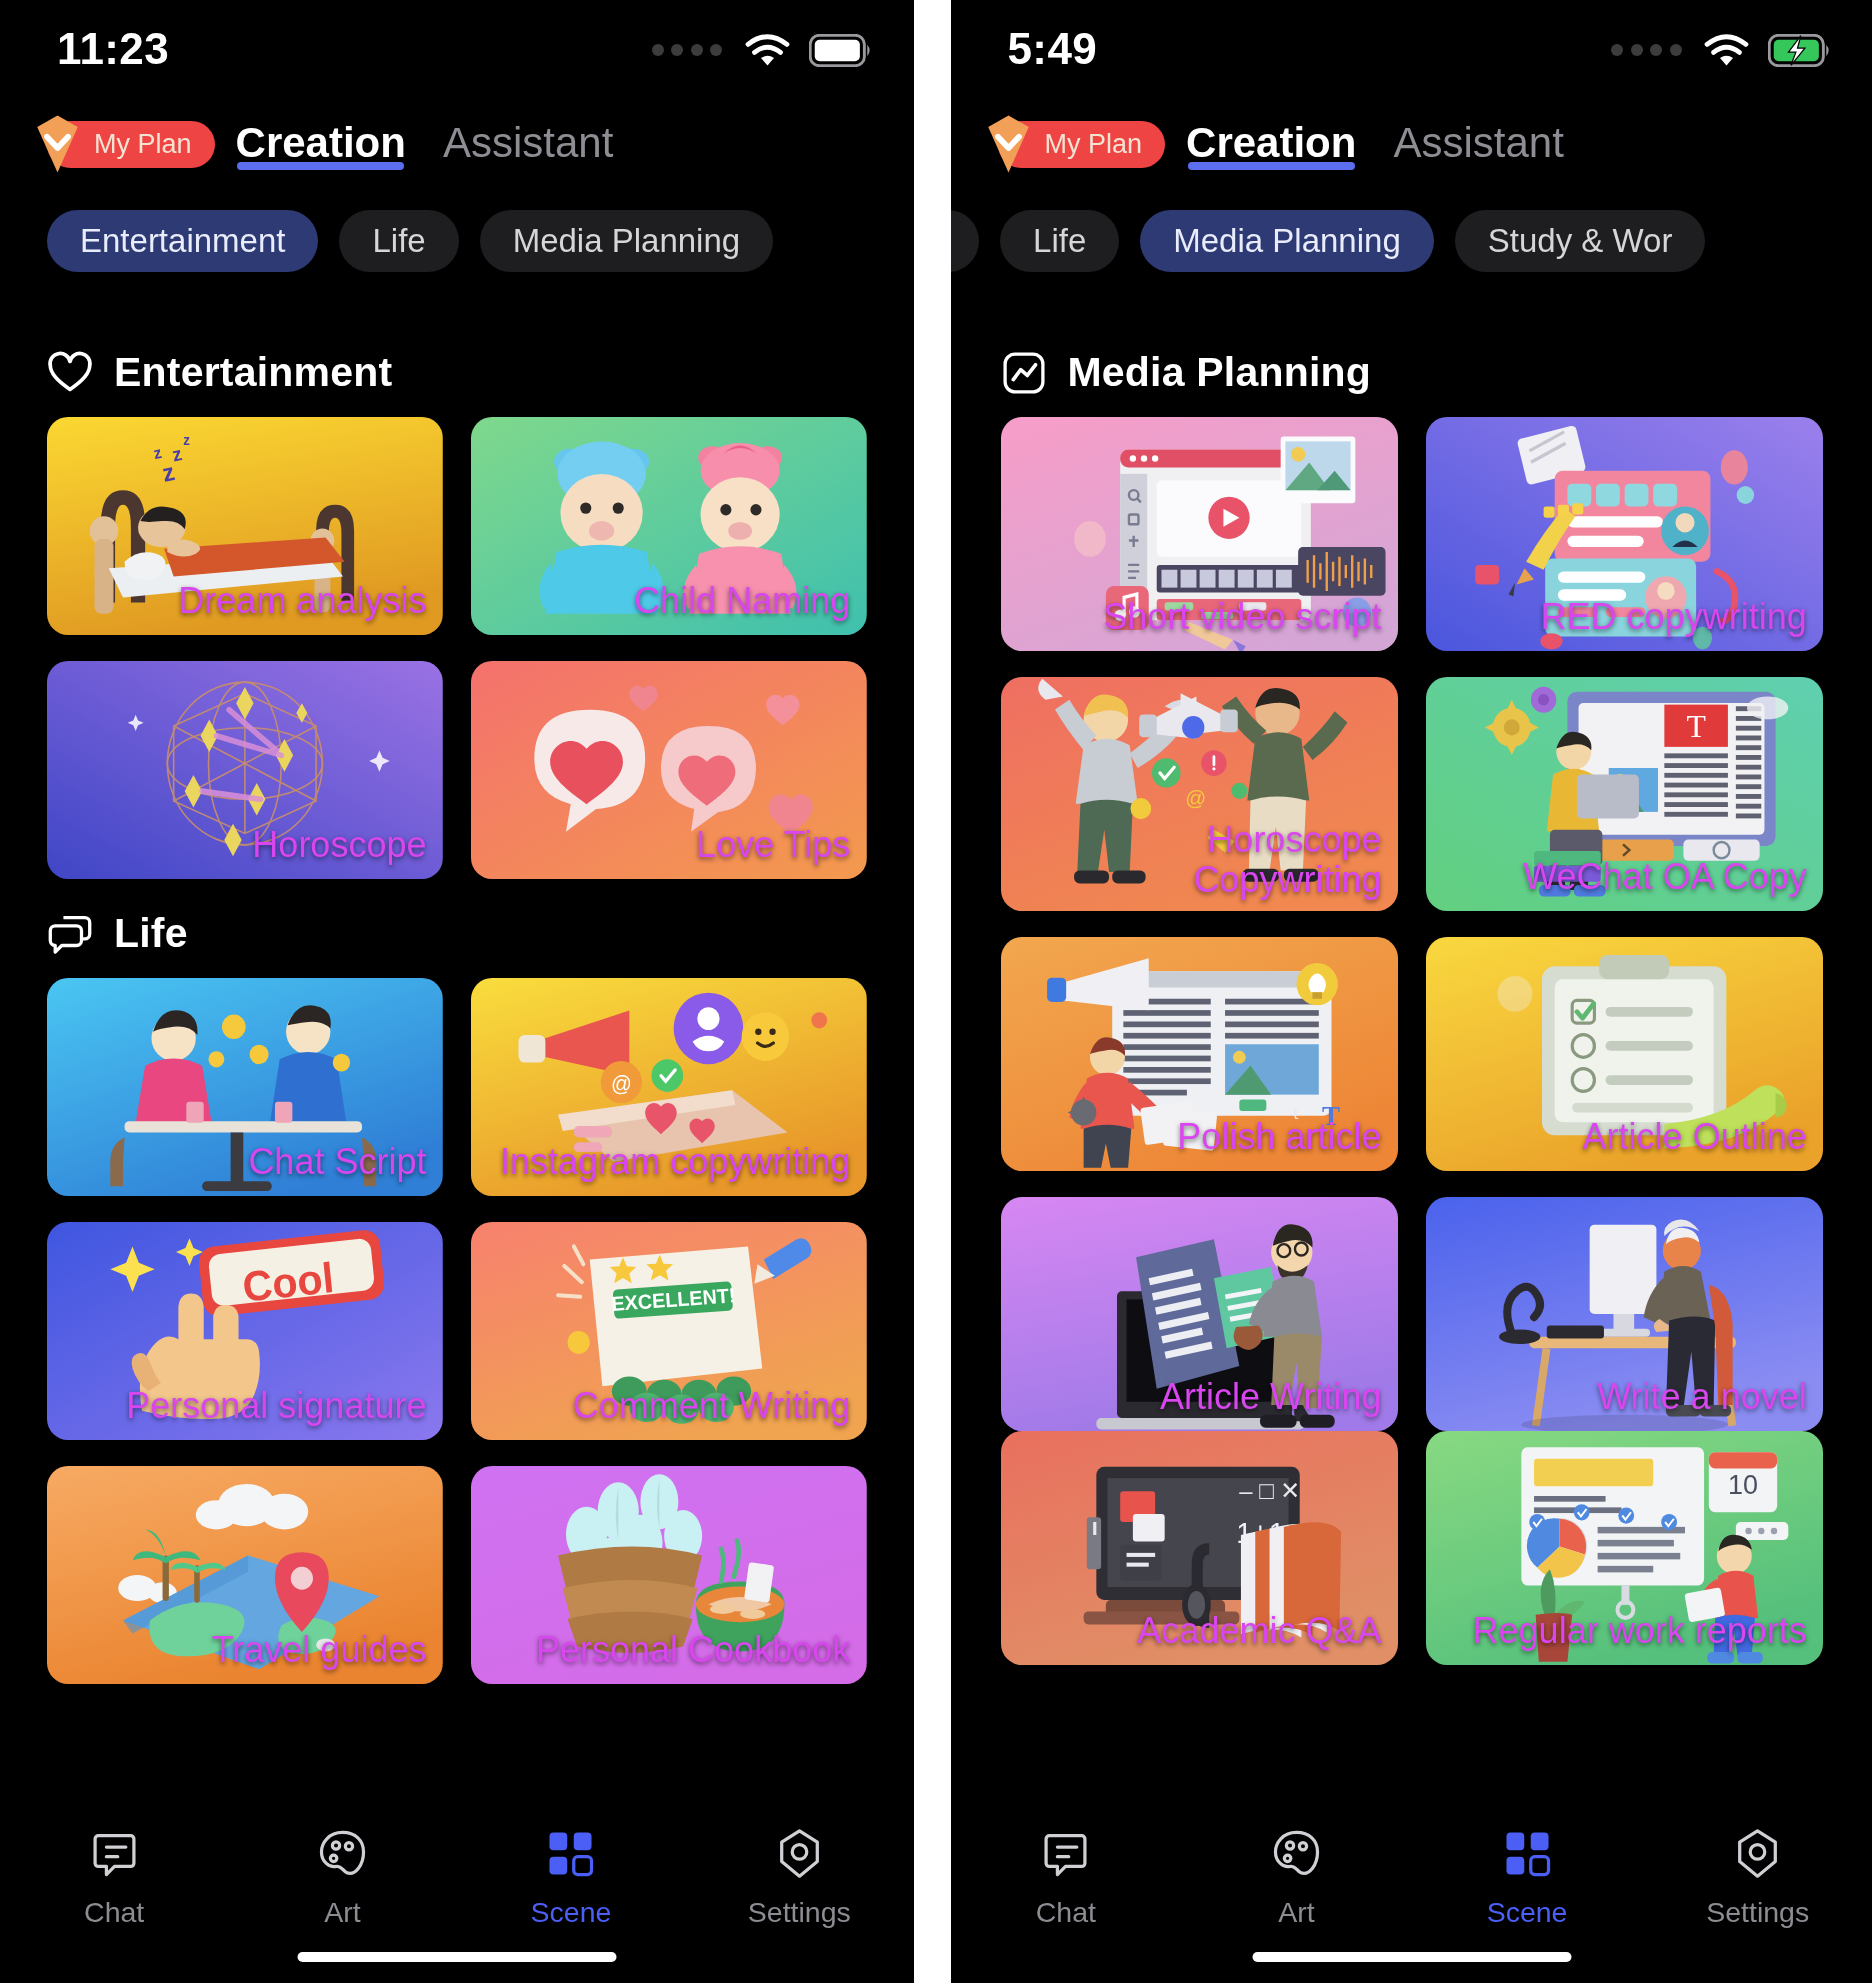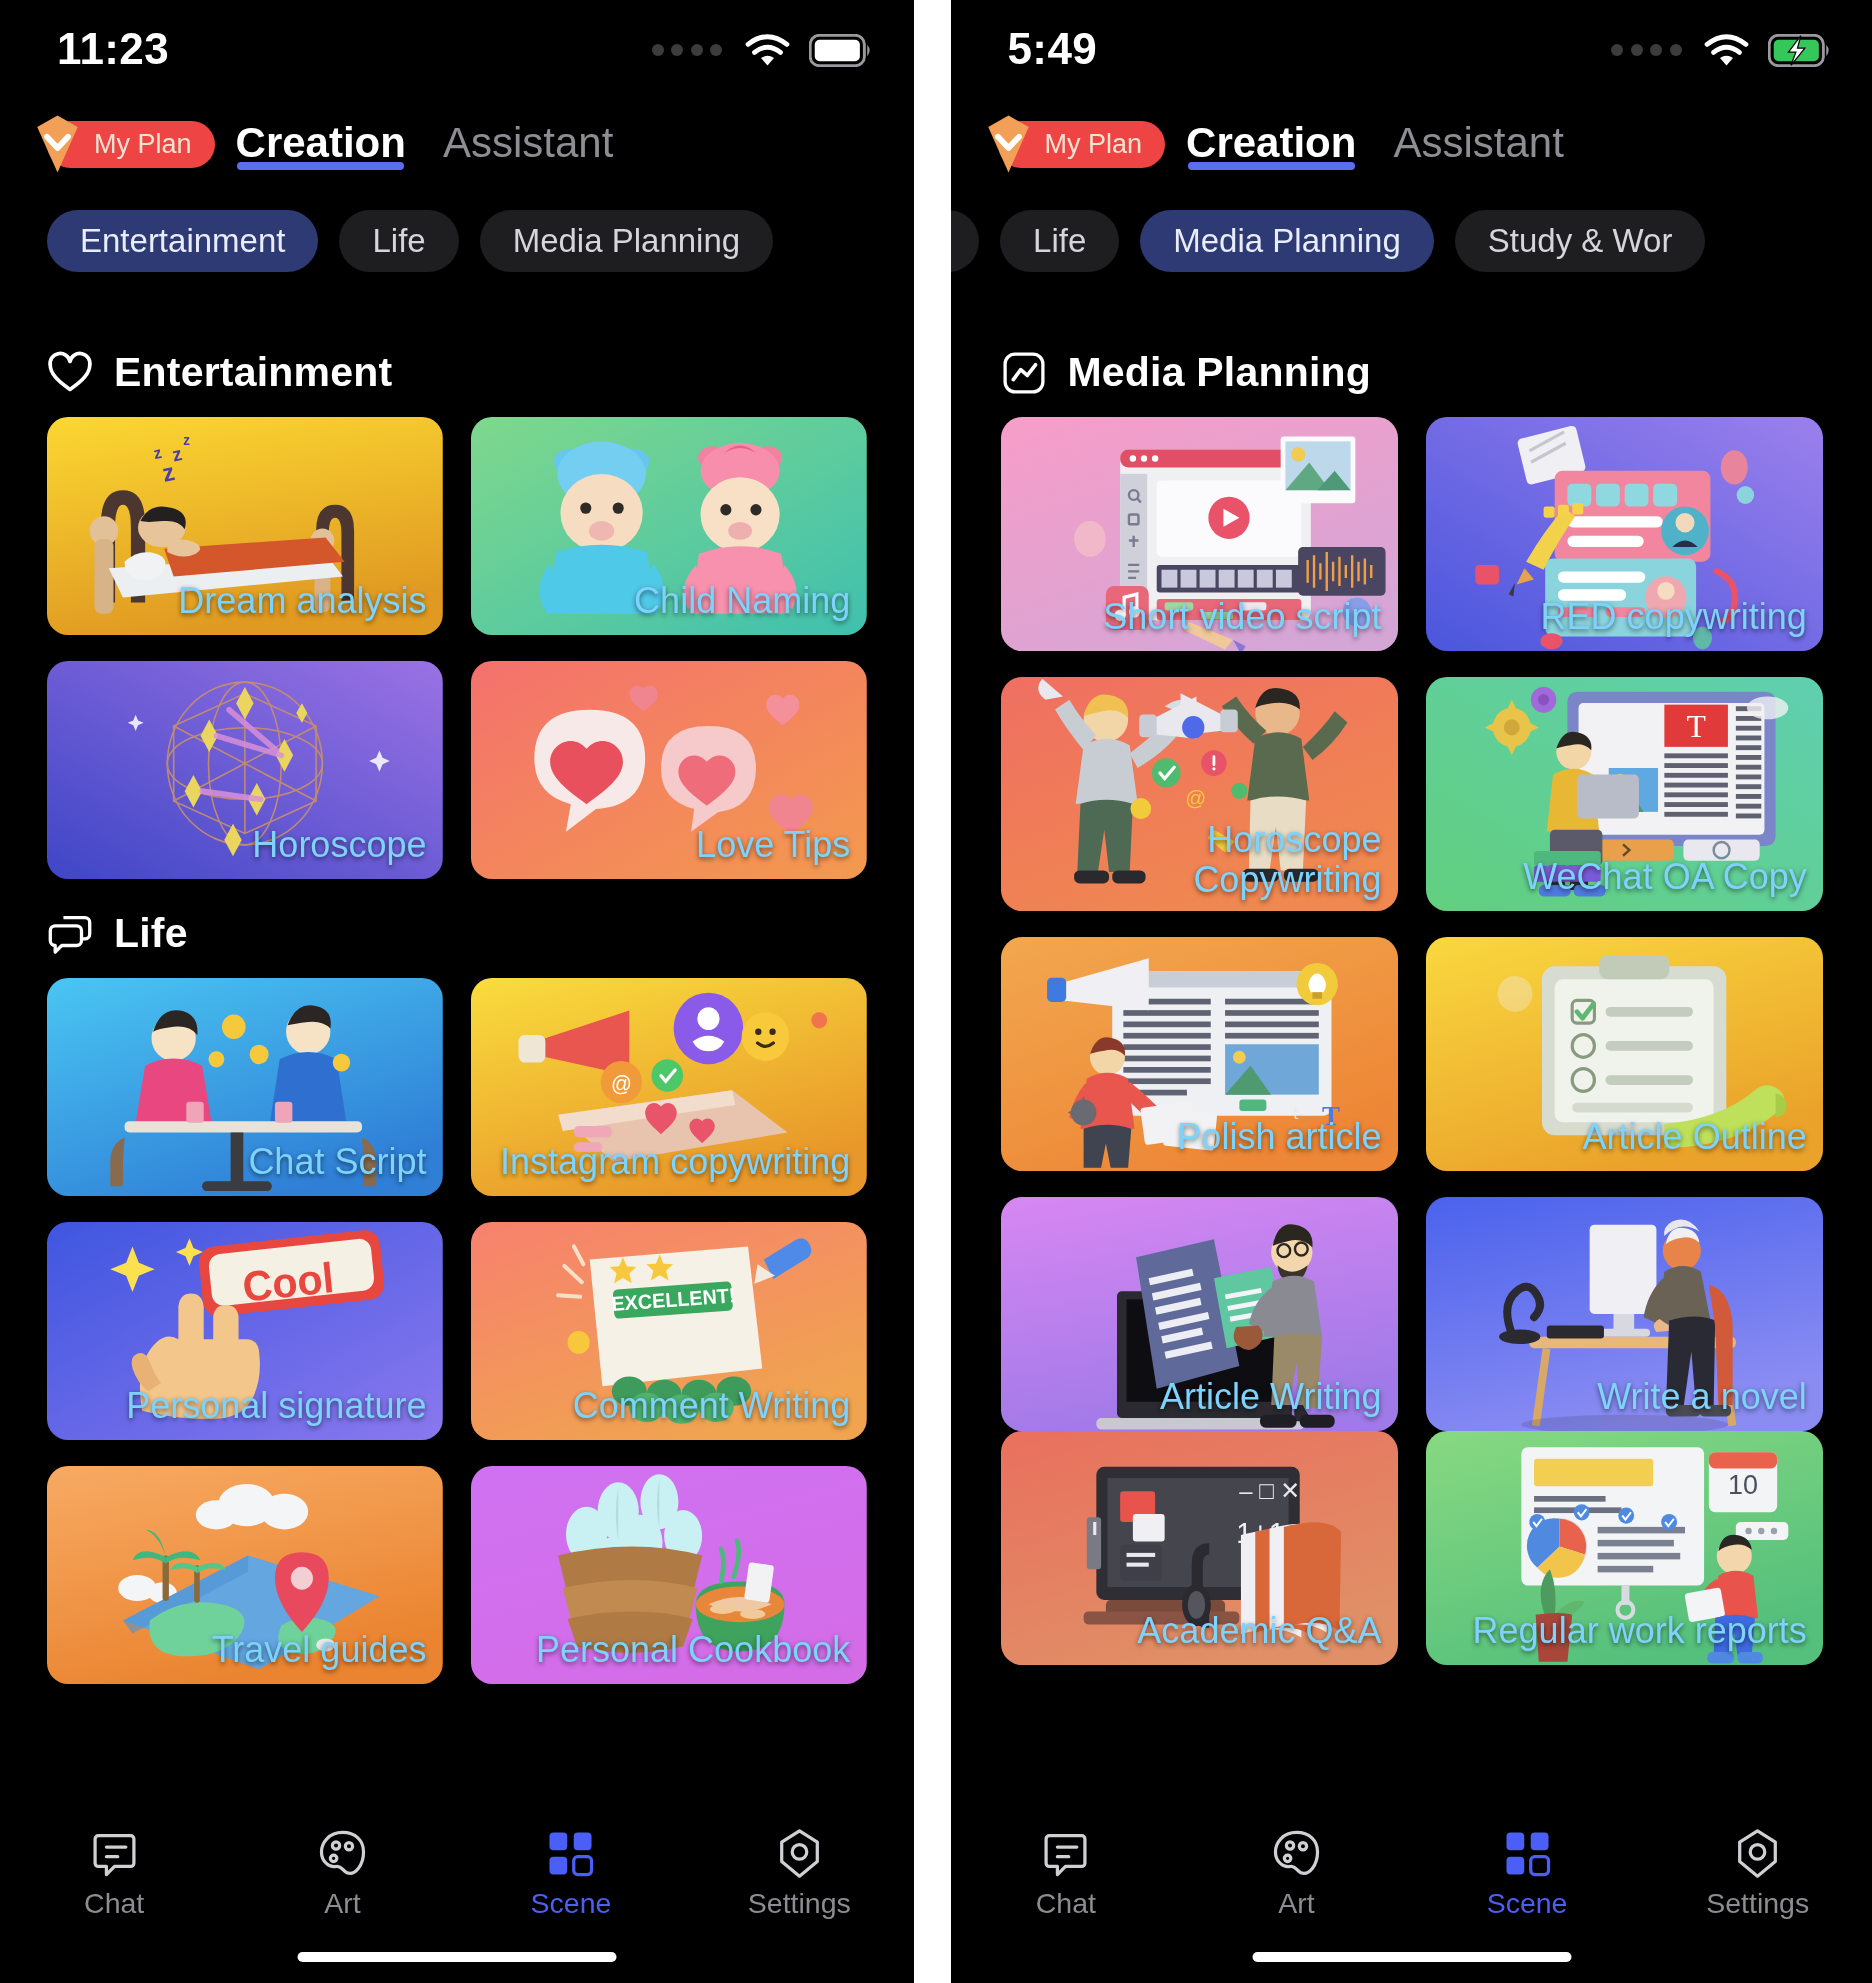--- a/index.html
+++ b/index.html
@@ -166,21 +166,21 @@
     height: 218px;
     border-radius: 21px;
     overflow: hidden;
   }
   .phone.right .card { height: 234px; }
   .card-label {
     position: absolute;
     left: 21px;
     bottom: 14.7px;
     right: 16.3px;
-    color: #7dd3fc;
+    color: #d946ef;
     font-size: 36px;
     font-weight: 400;
     line-height: 1.1;
     text-shadow: 0 1.6px 5.7px rgba(0,0,0,0.55);
     z-index: 4;
   }
   .card-label.two-line { bottom: 11.4px; }
 
   
   .tabbar {
@@ -196,21 +196,21 @@
   .tabbar::before {
     content: "";
     position: absolute;
     top: -34px; left: 0; right: 0; height: 34px;
     background: linear-gradient(to bottom, rgba(0,0,0,0) 0%, #000 100%);
   }
   .tabitem {
     flex: 1;
     display: flex; flex-direction: column;
     align-items: center;
-    gap: 6px;
+    gap: 15px;
   }
   .tabitem svg { display: block; }
   .tablabel {
     font-size: 28.5px;
     color: #8c8c92;
   }
   .tabitem.active .tablabel { color: #4b5ef5; }
   .homebar {
     position: absolute;
     bottom: 21px;

